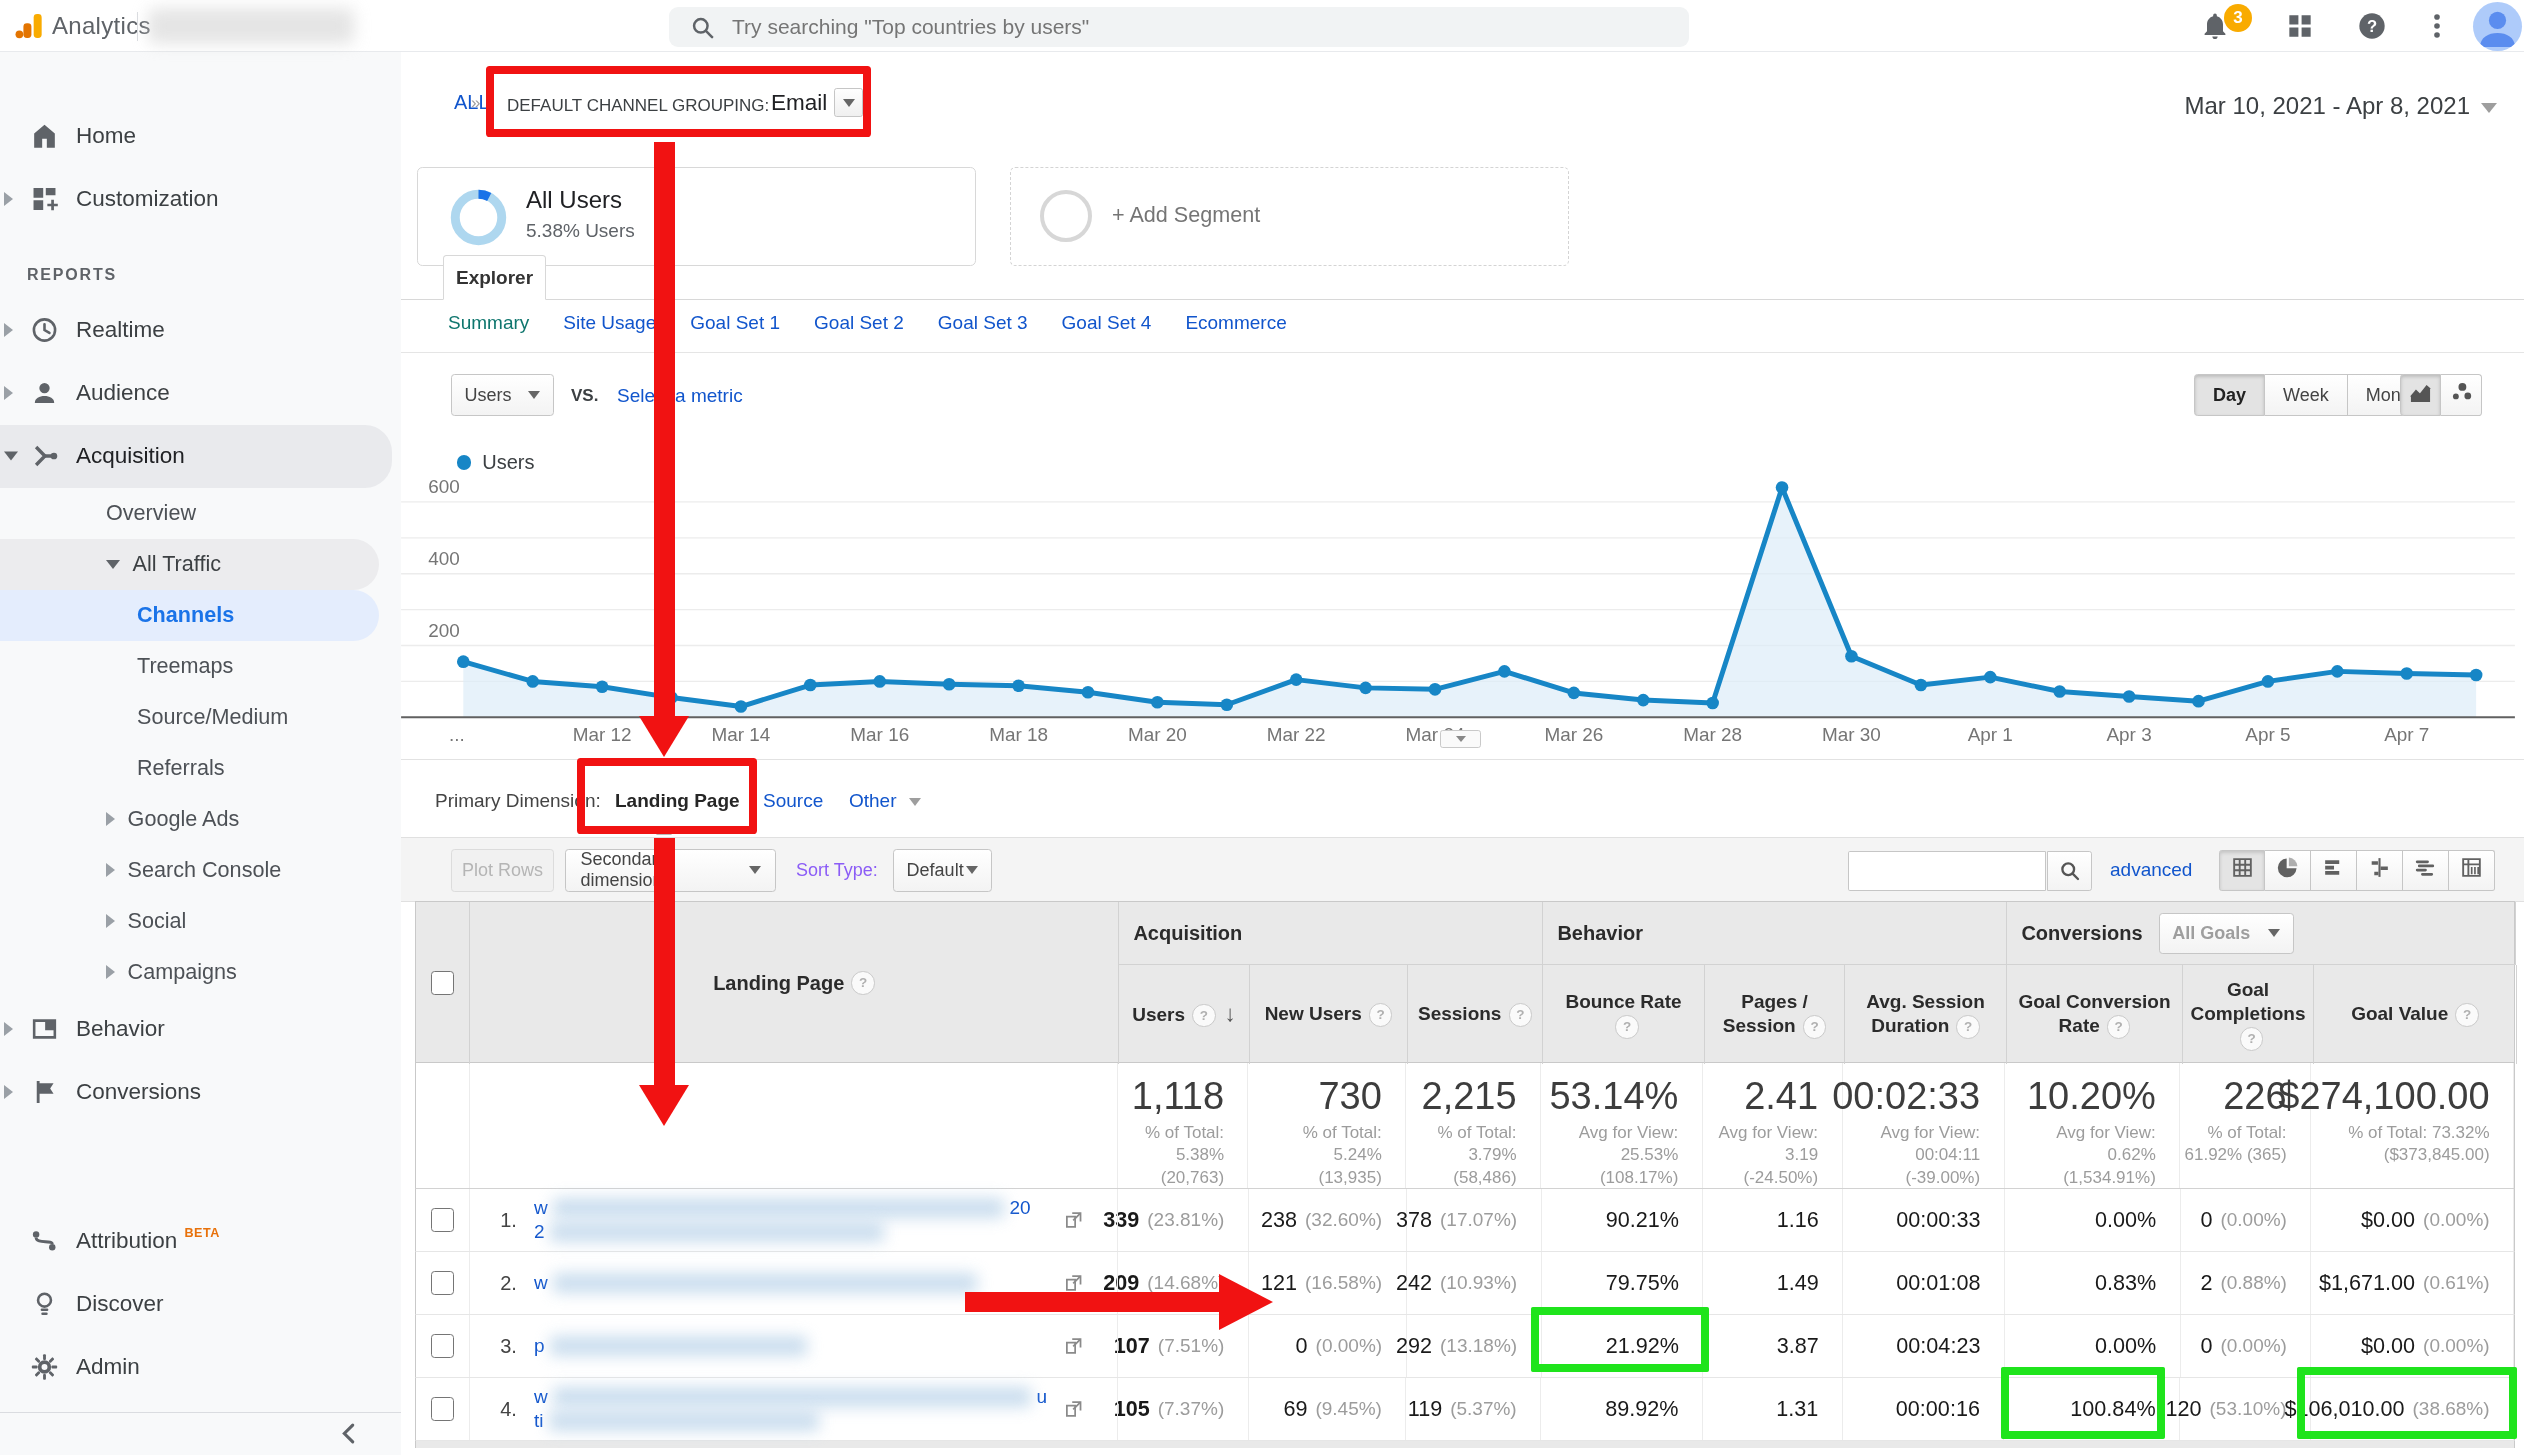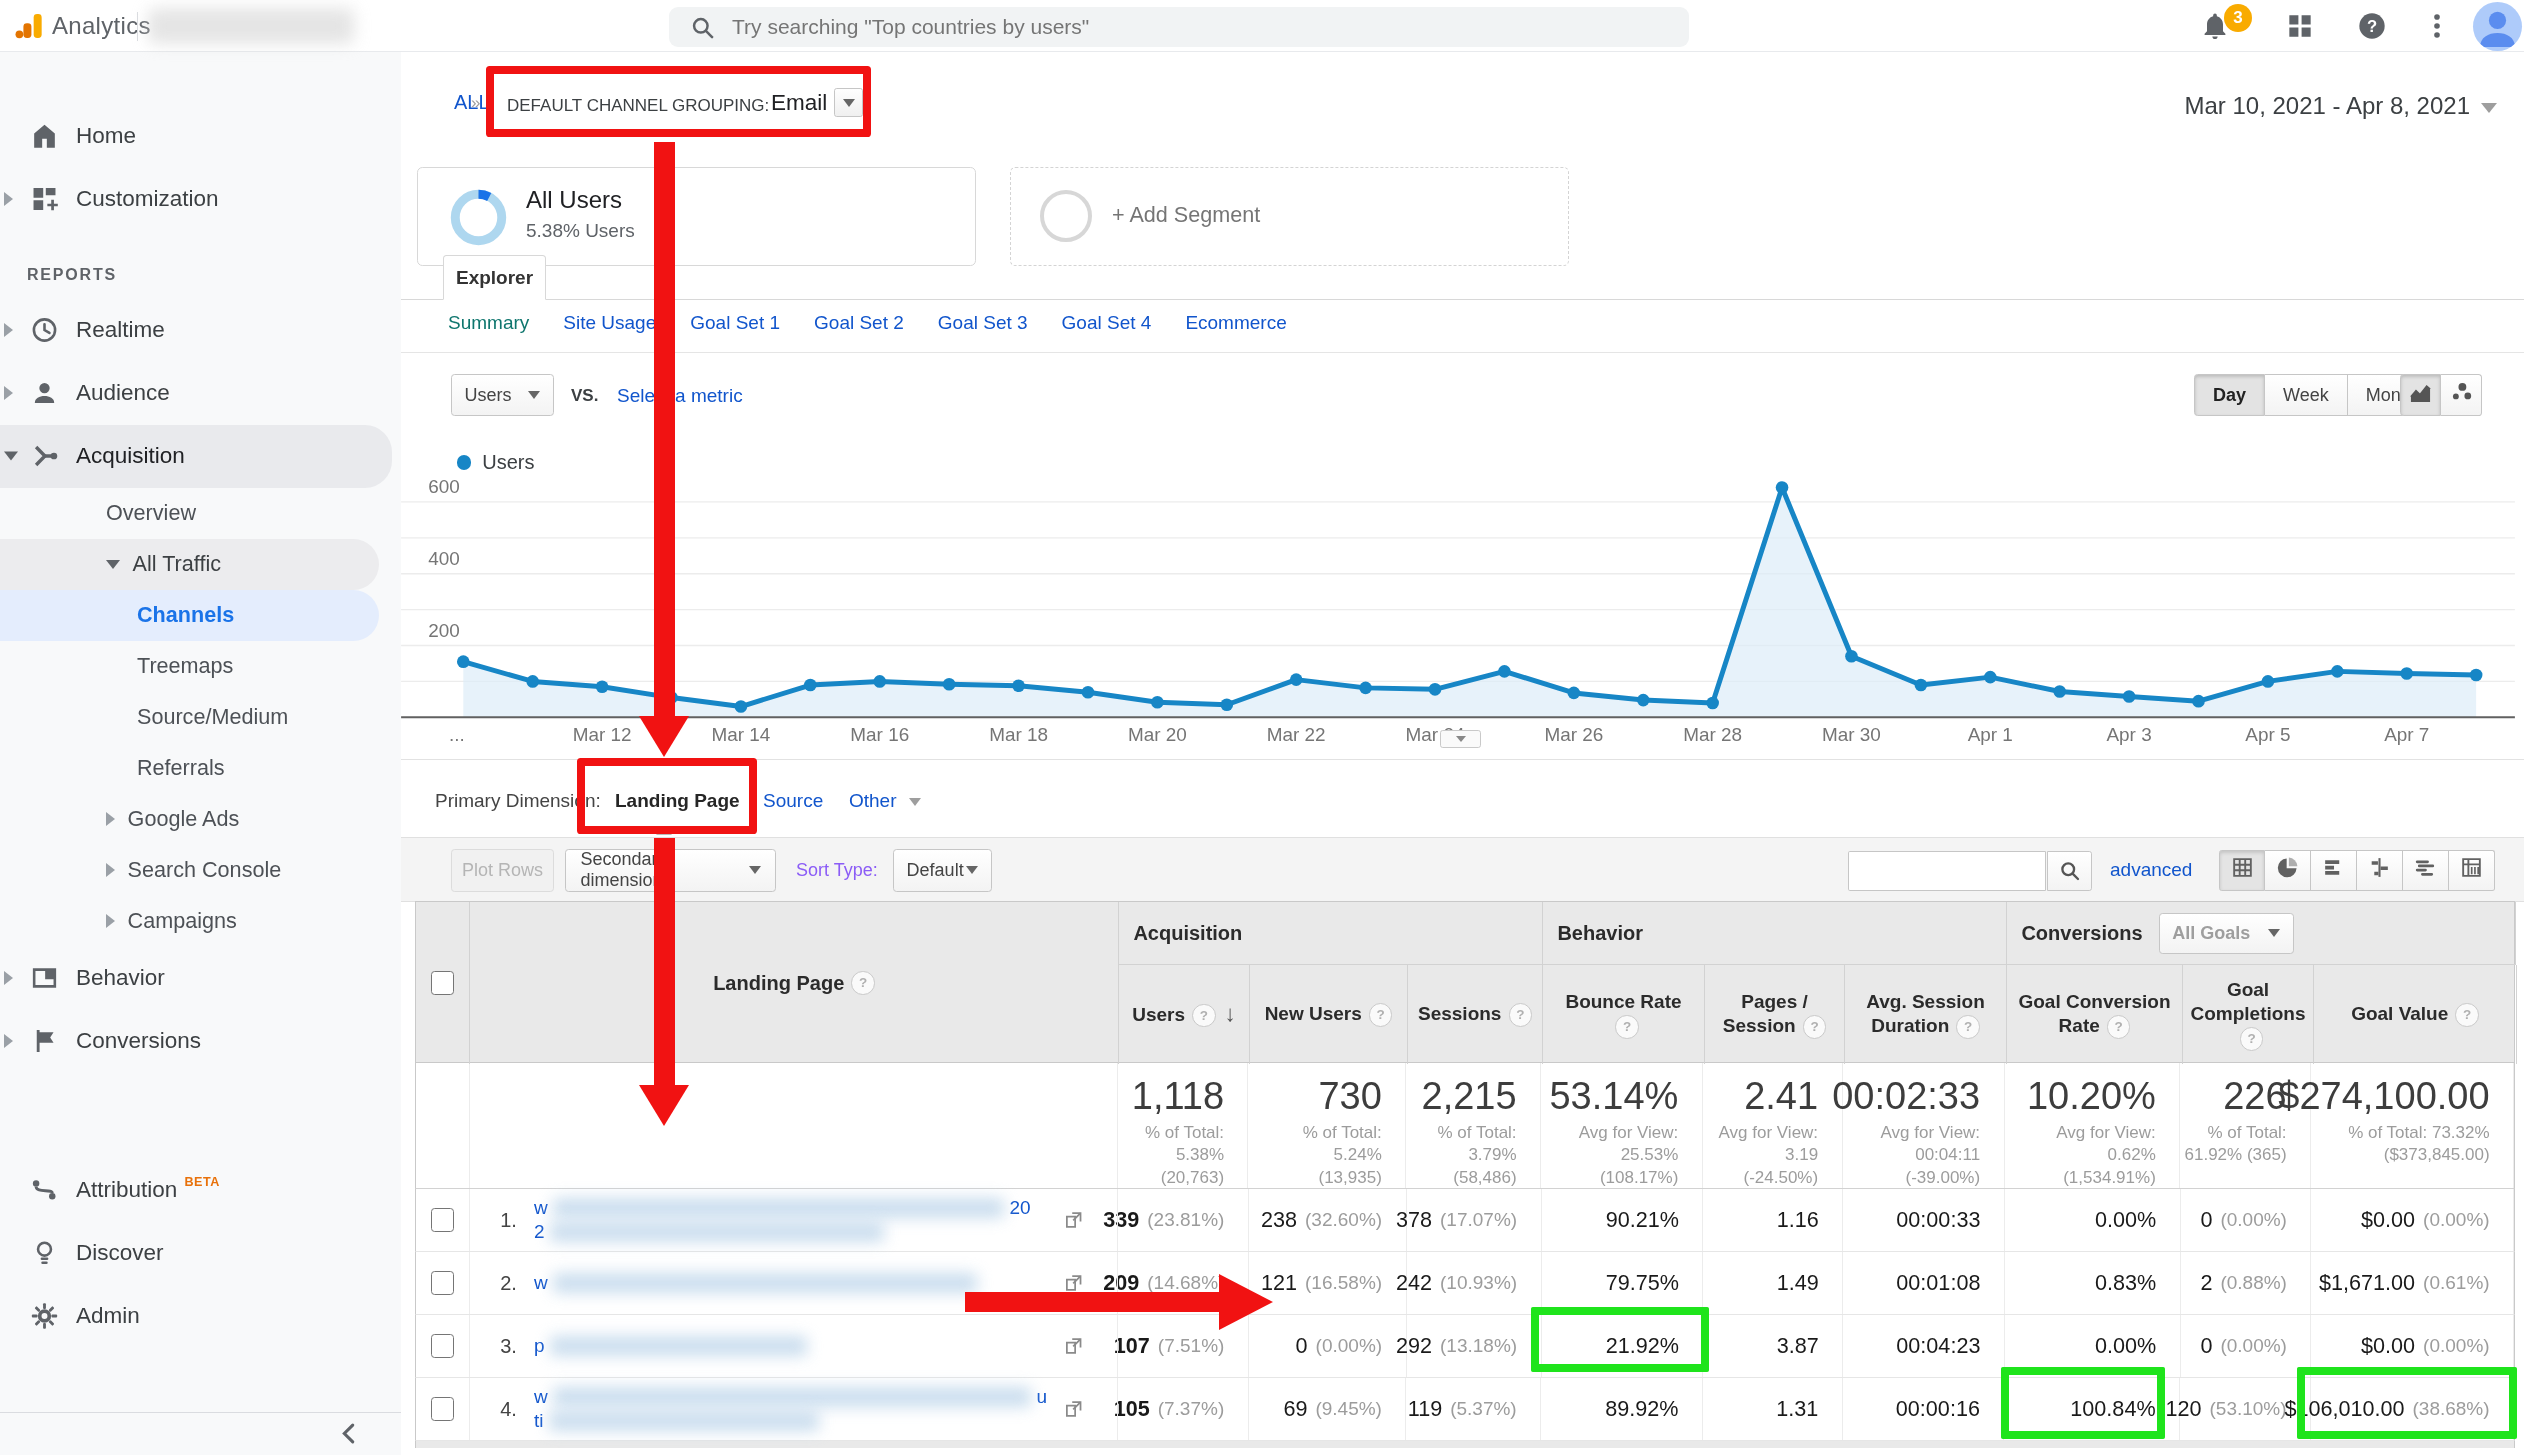--- a/index.html
+++ b/index.html
@@ -319,20 +319,24 @@
         <div class="sb-item l2">
           <span class="sb-label">Referrals</span>
         </div>
         <div class="sb-item l1">
           <span class="sb-caret-in caret-r"></span>
           <span class="sb-label">Google Ads</span>
         </div>
         <div class="sb-item l1">
           <span class="sb-caret-in caret-r"></span>
           <span class="sb-label">Search Console</span>
+        </div>
+        <div class="sb-item l1">
+          <span class="sb-caret-in caret-r"></span>
+          <span class="sb-label">Social</span>
         </div>
         <div class="sb-item l1">
           <span class="sb-caret-in caret-r"></span>
           <span class="sb-label">Campaigns</span>
         </div>
         <div class="sb-item l0">
           <span class="sb-caret-edge caret-r"></span>
           <span class="sb-ic"><svg viewBox="0 0 24 24">
               <path d="M4 5.5h16v13H4z" fill="none" stroke="currentColor" stroke-width="2"></path>
               <path d="M13.5 5.5V12H20" fill="none" stroke="currentColor" stroke-width="2"></path>

